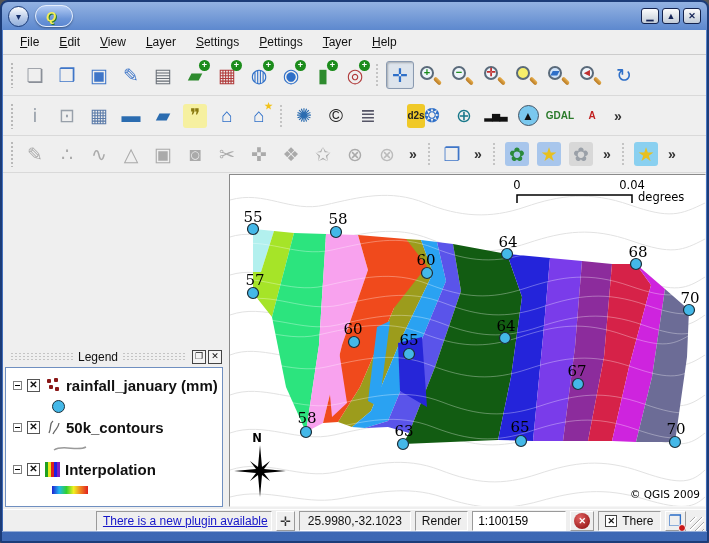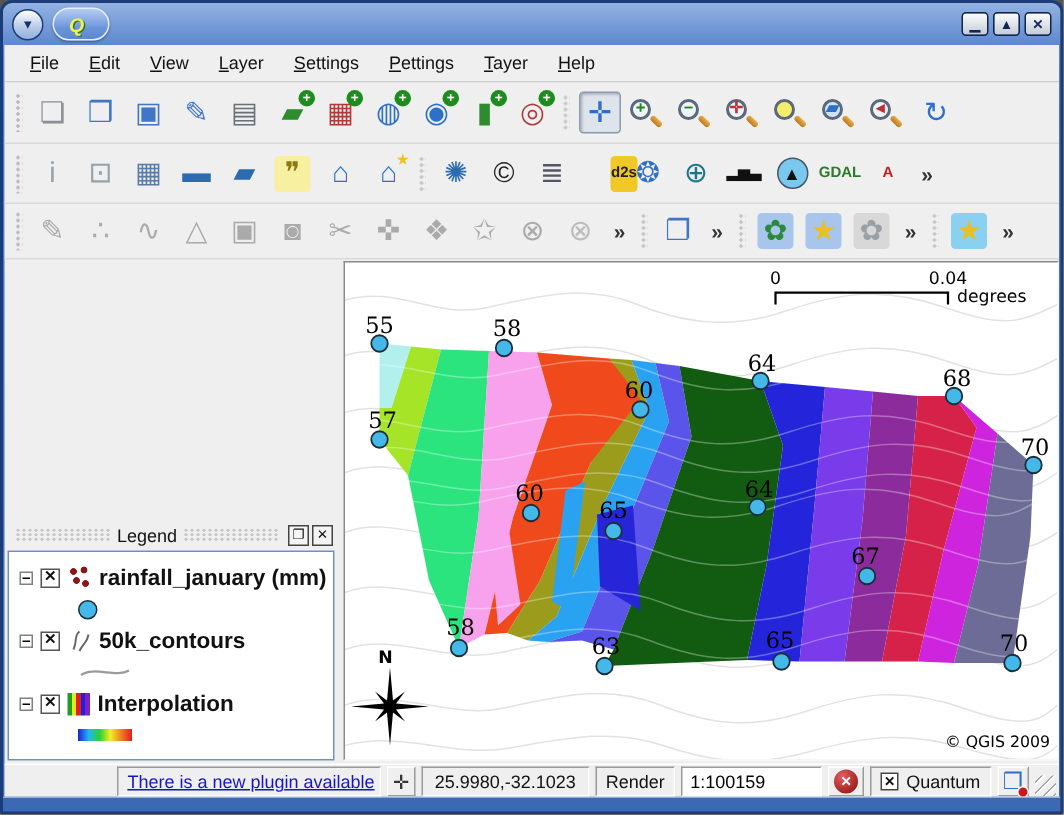--- a/index.html
+++ b/index.html
@@ -565,21 +565,21 @@
         <span style="color:#333;font-size:13px;">✛</span>
       </div>
       <div class="sb-box coords">25.9980,-32.1023</div>
       <div class="sb-box scale-label">Render</div>
       <input class="scale-input" value="1:100159" style="">
       <div class="sb-box sb-btn">
         <span class="stop-circle">✕</span>
       </div>
       <div class="sb-box">
         <span class="sb-check">✕</span>
-        <span>Quantum</span>
+        <span>There</span>
       </div>
       <div class="sb-box sb-btn">
         <i class="log-glyph"><span>❒</span><span class="reddot"></span></i>
       </div>
       <div class="grip"></div>
     </div>
   </div>
 
   <div class="bottomstrip"></div>
 </div>

